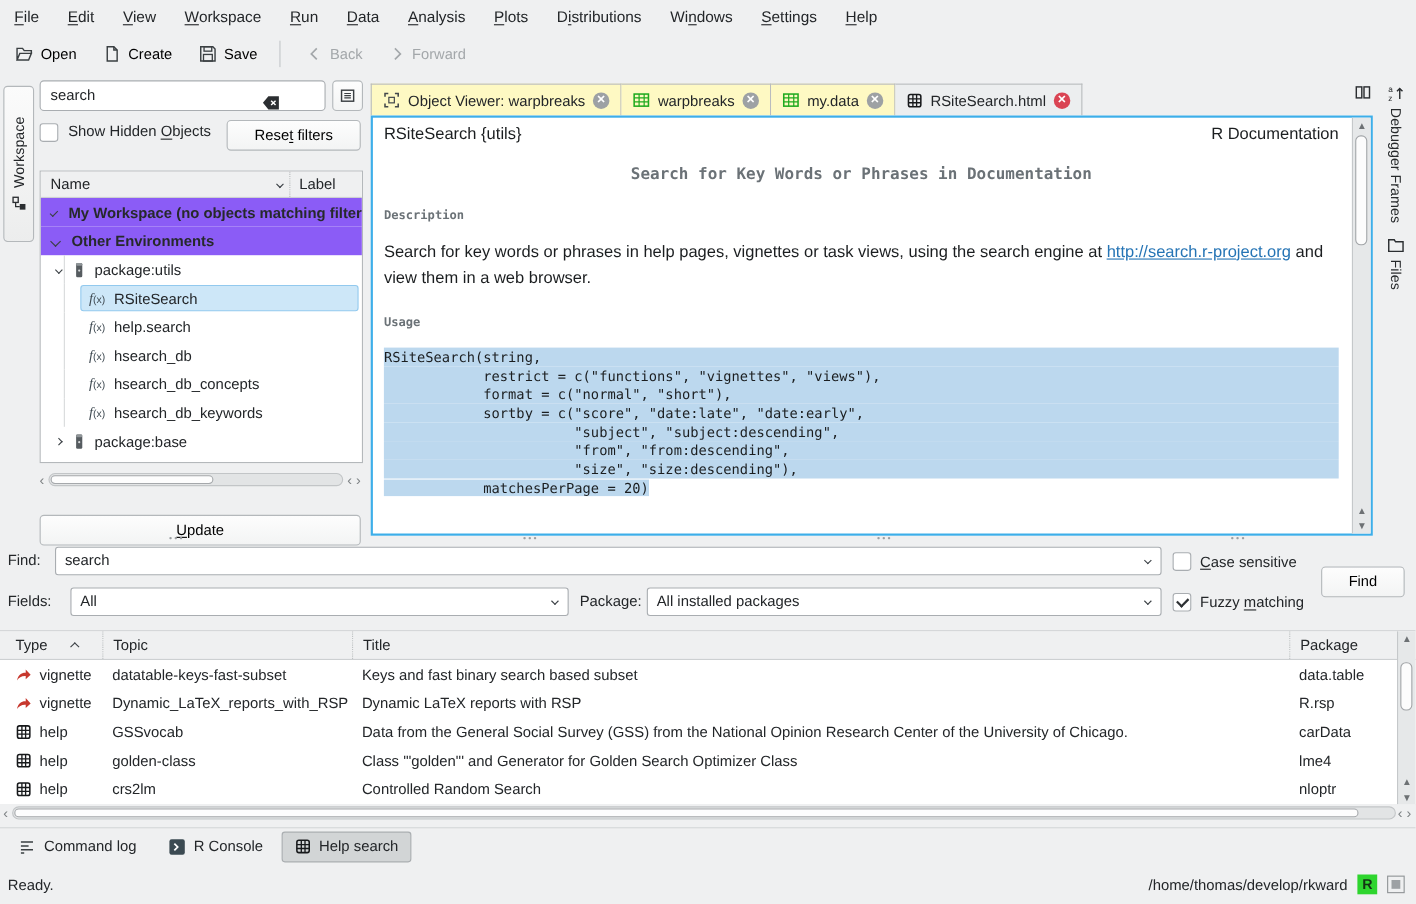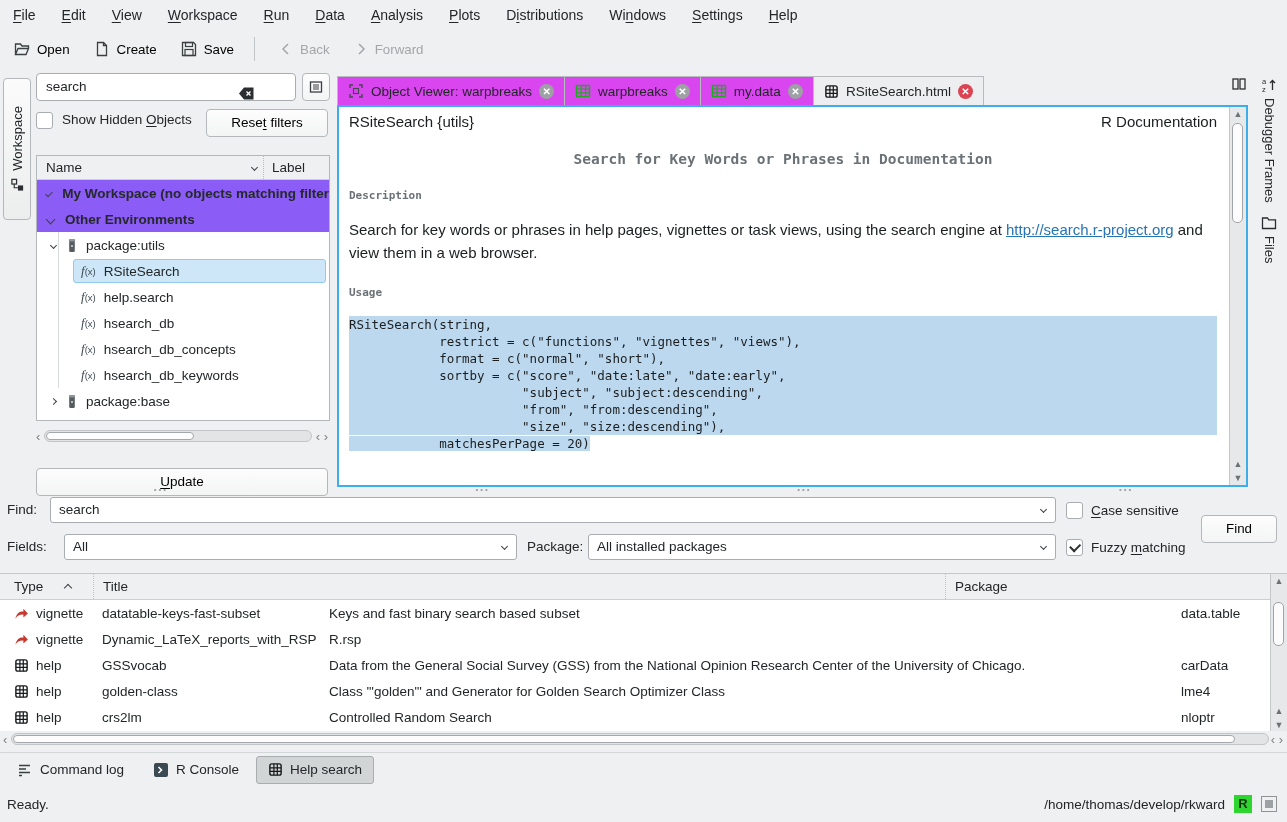--- a/index.html
+++ b/index.html
@@ -61,21 +61,21 @@
   .c-chev.sm { width:5px; height:5px; }
   .hscroll { position:absolute; left:0; top:358px; width:294px; height:16px; display:flex; align-items:center; color:#7f8385; }
   .hs-track { flex:1; height:12px; margin:0 4px; background:#e2e4e5; border:1px solid #c2c5c7; border-radius:6px; position:relative; }
   .hs-thumb { position:absolute; left:1px; top:1px; height:8px; border-radius:5px; background:#fdfdfd; border:1px solid #a5a8ab; }
   .upd-btn { position:absolute; left:0; top:398px; width:292px; height:28px; background:linear-gradient(#fdfdfd,#f3f4f4);
     border:1px solid #b4b8bb; border-radius:4px; text-align:center; line-height:26px; font-size:13.5px; }
 
   
   .docpanel { position:absolute; left:337px; top:70px; width:913px; height:423px; }
   .tabbar { position:absolute; left:0; top:6px; width:913px; height:29px; display:flex; }
-  .dtab { display:flex; align-items:center; gap:7px; padding:0 10px; background:#d946ef; border:1px solid #b9bcbe; border-bottom:none; font-size:13.5px; }
+  .dtab { display:flex; align-items:center; gap:7px; padding:0 10px; background:#fef9c3; border:1px solid #b9bcbe; border-bottom:none; font-size:13.5px; }
   .dtab + .dtab { border-left:none; }
   .dtab.active { background:#eceeef; }
   .close-c { width:15px; height:15px; border-radius:50%; background:#9da1a4; color:#fff; font-size:10px; line-height:15px; text-align:center; font-weight:bold; }
   .close-c.red { background:#da4453; }
   .split-ic { position:absolute; right:3px; top:5px; }
   .docview { position:absolute; left:0; top:35px; width:911px; height:382px; background:#fff; border:2px solid #3daee9; }
   .doccontent { position:absolute; left:0; top:0; right:17px; bottom:0; padding:6px 12px 0 10px; font-size:15px; color:#1b1e20; overflow:hidden; }
   .dochead { display:flex; justify-content:space-between; }
   .doctitle { text-align:center; margin-top:21px; font-family:"DejaVu Sans Mono", monospace; font-weight:bold; color:#6b7277; font-size:14.5px; }
   .docsect { margin-top:22px; font-family:"DejaVu Sans Mono", monospace; font-weight:bold; color:#6b7277; font-size:11px; }
@@ -423,20 +423,21 @@
     </div>
     <div class="fb-check" style="left:1066px; top:41px;">
       <span class="cb checked"></span>
       <span>Fuzzy <u>m</u>atching</span>
     </div>
   </div>
 
   <div class="results">
     <div class="res-head" id="res-head">
         <div class="col col-type"><span>Type</span><span class="sort-chev"></span></div>
+        <div class="col col-topic"><span>Topic</span></div>
         <div class="col col-title"><span>Title</span></div>
         <div class="col col-pkg"><span>Package</span></div>
       </div>
     <div id="res-rows">
         <div class="rrow">
           <div class="c c0">
             <span><svg width="15" height="15" viewBox="0 0 16 16">
                 <path d="M1.5 13.5C3 7.5 6 5.8 10 6V2.8L14.8 8 10 12.3V9.2C6 9 3.5 10.5 1.5 13.5z" fill="#c7382e"></path>
               </svg></span>
             <span>vignette</span>
@@ -446,20 +447,21 @@
           <div class="c c3">data.table</div>
         </div>
         <div class="rrow">
           <div class="c c0">
             <span><svg width="15" height="15" viewBox="0 0 16 16">
                 <path d="M1.5 13.5C3 7.5 6 5.8 10 6V2.8L14.8 8 10 12.3V9.2C6 9 3.5 10.5 1.5 13.5z" fill="#c7382e"></path>
               </svg></span>
             <span>vignette</span>
           </div>
           <div class="c c1">Dynamic_LaTeX_reports_with_RSP</div>
+          <div class="c c2">Dynamic LaTeX reports with RSP</div>
           <div class="c c3">R.rsp</div>
         </div>
         <div class="rrow">
           <div class="c c0">
             <span><svg width="15" height="15" viewBox="0 0 16 16">
                 <rect x="2" y="2" width="12" height="12" rx="2" fill="none" stroke="#17191b" stroke-width="1.5"></rect>
                 <path d="M2 6.3h12M2 10h12M6.3 2v12M9.9 2v12" stroke="#17191b" stroke-width="1.3"></path>
               </svg></span>
             <span>help</span>
           </div>

